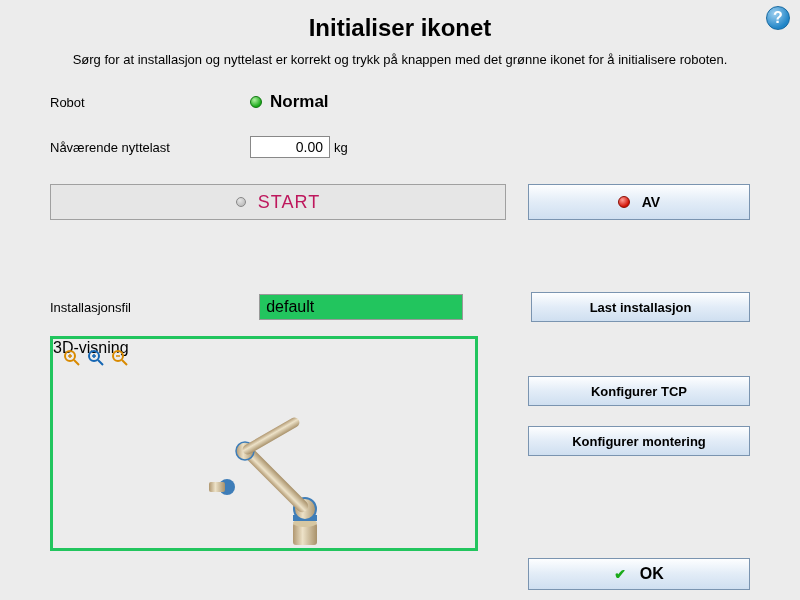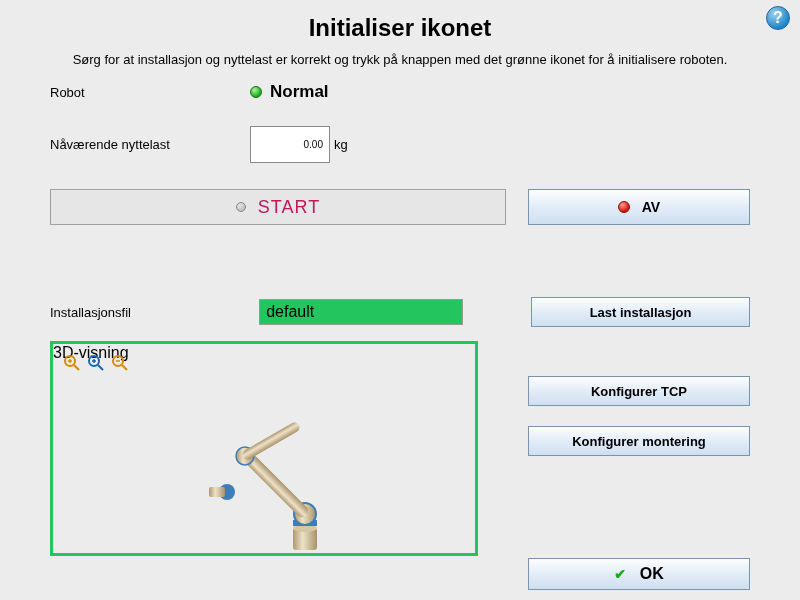--- a/index.html
+++ b/index.html
@@ -37,26 +37,26 @@
   .label { font-size: 13px; width: 200px; }
   .status-led {
     display: inline-block; width: 12px; height: 12px; border-radius: 50%;
     background: radial-gradient(circle at 35% 30%, #aef0a0, #1aaa1a 70%);
     border: 1px solid #0d760d;
     margin-right: 8px;
     vertical-align: middle;
   }
   .status-text { font-weight: bold; font-size: 17px; }
   .payload-input {
-    width: 80px; height: 37px;
+    width: 80px; height: 22px;
     border: 1px solid #888;
     background: #fff;
     text-align: right;
     padding-right: 6px;
-    font-size: 10px;
+    font-size: 14px;
   }
   .unit { font-size: 13px; margin-left: 4px; }
   .btn {
     background: linear-gradient(#fdfeff, #e2ecf7 50%, #cfdff0);
     border: 1px solid #7a94b0;
     font-size: 14px; font-weight: bold;
     height: 36px;
     display: flex; align-items: center; justify-content: center;
     cursor: pointer;
   }
@@ -132,21 +132,21 @@
 
 <div class="page">
   <div class="help-btn">
     <span>?</span>
   </div>
 
   <div class="title">Initialiser ikonet</div>
   <div class="subtitle">Sørg for at installasjon og nyttelast er korrekt og trykk på knappen med det grønne ikonet for å initialisere roboten.</div>
 
   <div class="content">
-    <div class="row" style="margin-top:2px;">
+    <div class="row" style="margin-top:12px;">
       <div class="label">Robot</div>
       <span class="status-led"></span>
       <span class="status-text">Normal</span>
     </div>
 
     <div class="row" style="margin-top:24px;">
       <div class="label">Nåværende nyttelast</div>
       <input class="payload-input" value="0.00" style="">
       <span class="unit">kg</span>
     </div>

